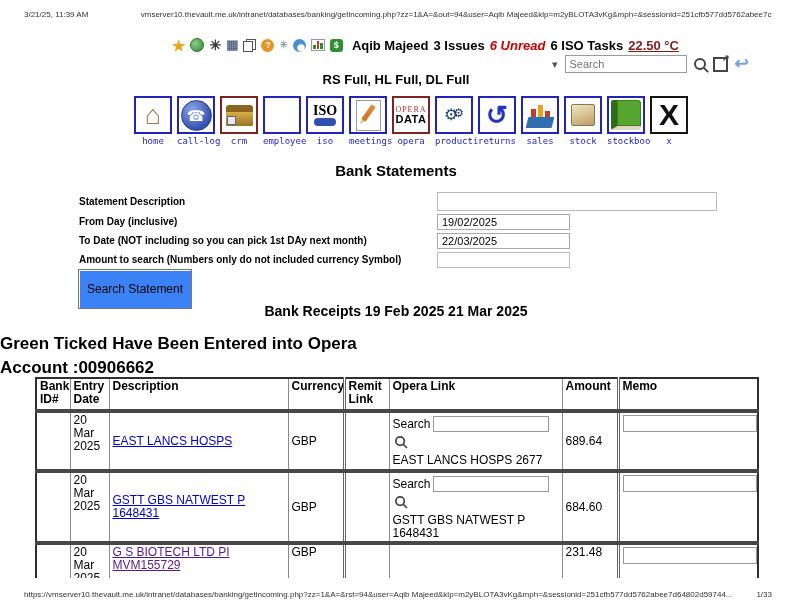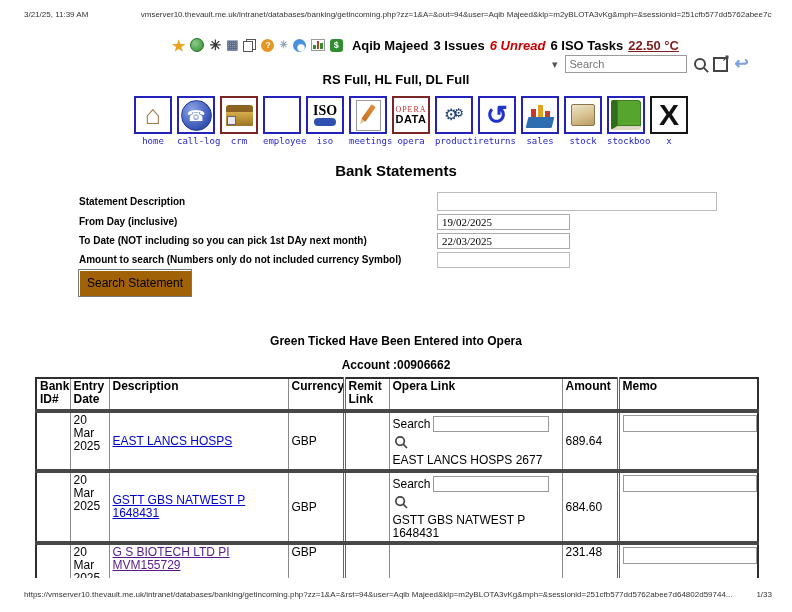--- a/index.html
+++ b/index.html
@@ -113,33 +113,33 @@
   .book-ic{width:24px;height:26px;background:#56a52f;border-left:6px solid #2f6d1a;
            border-bottom:4px solid #ded8c2;border-radius:2px 4px 4px 2px;
            box-shadow:inset 0 0 0 1px #3f7d22;}
   .g-x{font-size:30px;font-weight:900;color:#111;line-height:30px;}
 
   
   .h-statements{position:absolute;top:162px;left:0;right:0;text-align:center;font-size:15px;
                 font-weight:bold;}
   .f-label{position:absolute;left:79px;font-size:10px;font-weight:bold;white-space:nowrap;}
   .f-input{position:absolute;left:437px;border:1px solid #aaa;font-size:11px;padding:6px 4px;
-           font-family:Liberation Serif, serif;box-sizing:border-box;}
+           font-family:Liberation Sans, sans-serif;box-sizing:border-box;}
   .f-sd{top:192px;width:280px;height:19px;border-color:#bbb;}
   .f-from{top:214px;width:133px;height:16px;}
   .f-to{top:233px;width:133px;height:16px;}
   .f-amt{top:252px;width:133px;height:16px;border-color:#bbb;}
-  .f-btn{position:absolute;left:78px;top:269px;font-size:12px;background:#a16207;
-         border:1px solid #777;box-shadow:inset 1px 1px 0 #fff;padding:6px 8px;
+  .f-btn{position:absolute;left:78px;top:269px;font-size:12px;background:#3b82f6;
+         border:1px solid #777;box-shadow:inset 1px 1px 0 #fff;padding:12px 8px;
          font-family:"Liberation Sans",sans-serif;cursor:pointer;}
 
   
   .h-receipts{position:absolute;top:303px;left:0;right:0;text-align:center;font-size:14px;
               font-weight:bold;}
-  .note{position:absolute;left:0;right:0;text-align:center;font-size:12px;font-weight:bold;}
+  .note{position:absolute;left:0;right:0;text-align:left;font-size:17px;font-weight:bold;}
   .n1{top:334px;} .n2{top:346px;} .n3{top:358px;}
 
   
   .table-wrap{position:absolute;left:35px;top:377px;width:726px;height:201px;overflow:hidden;}
   table.rc{border-collapse:collapse;table-layout:fixed;width:722px;font-size:12px;
            border:2px solid #2f2f2f;}
   .rc th,.rc td{border:1px solid #8a8a8a;padding:1px 3px;vertical-align:top;overflow:hidden;
                 line-height:1.08;}
   .rc tr{border-bottom:4px solid #474747;}
   .rc th{font-weight:bold;text-align:left;height:28px;}
@@ -311,20 +311,21 @@
   <input class="f-input f-from" type="text" value="19/02/2025" style="">
 
   <div class="f-label" style="top:235px;">To Date (NOT including so you can pick 1st DAy next month)</div>
   <input class="f-input f-to" type="text" value="22/03/2025" style="">
 
   <div class="f-label" style="top:254px;">Amount to search (Numbers only do not included currency Symbol)</div>
   <input class="f-input f-amt" type="text" value="" style="">
 
   <button class="f-btn">Search Statement</button>
 
+  <div class="h-receipts">Bank Receipts 19 Feb 2025 21 Mar 2025</div>
   <div class="note n1">Green Ticked Have Been Entered into Opera</div>
   <div class="note n3">Account :00906662</div>
 
   <div class="table-wrap">
     <table class="rc">
       <colgroup>
         <col style="width:34px">
           <col style="width:39px">
           <col style="width:179px">
           <col style="width:56px">

